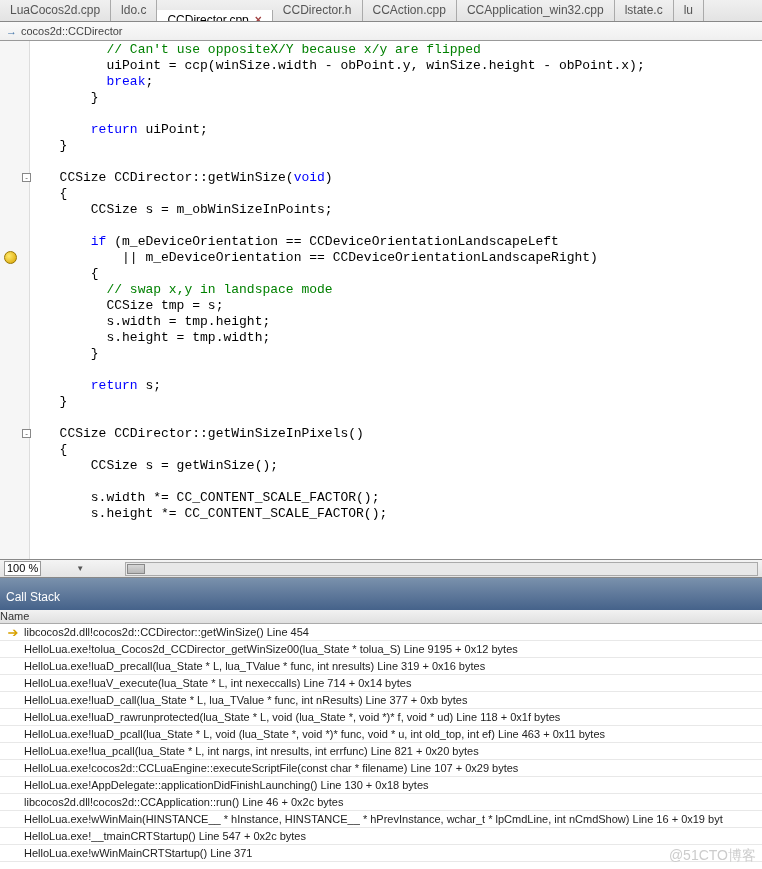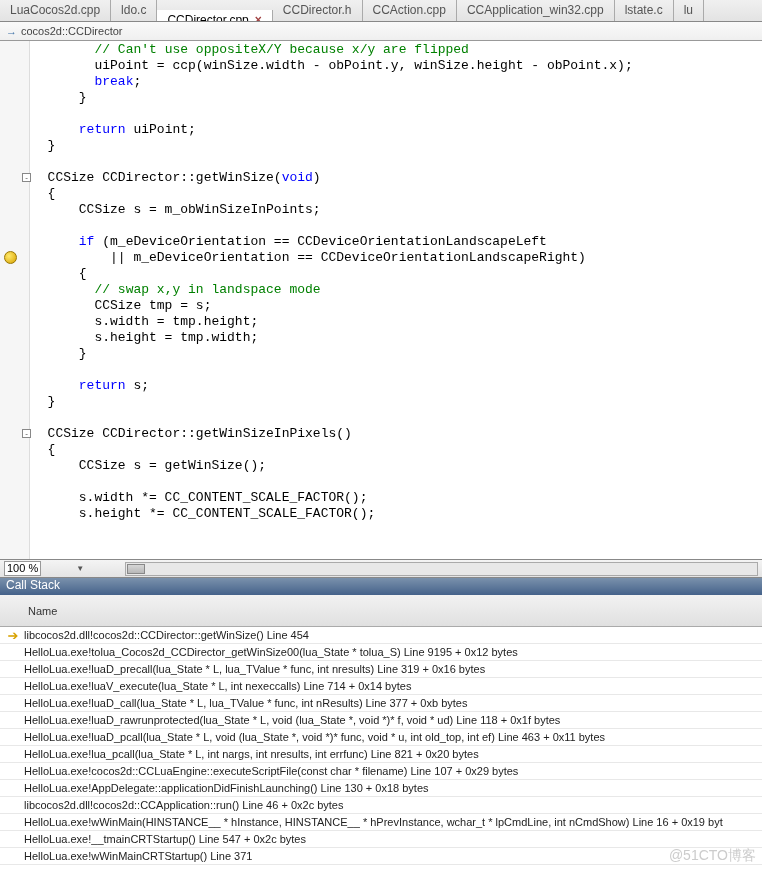--- a/index.html
+++ b/index.html
@@ -5,34 +5,34 @@
 * { margin:0; padding:0; box-sizing:border-box; }
 body { font-family:"Microsoft Sans Serif","Segoe UI",sans-serif; font-size:12px; background:#fff; overflow:hidden; width:762px; height:869px; position:relative; }
 .tabs { display:flex; background:linear-gradient(#f0f0f0,#e3e3e3); border-bottom:1px solid #888; height:22px; overflow:hidden; }
 .tab { padding:3px 10px 10px; border-right:1px solid #aaa; color:#555; cursor:pointer; white-space:nowrap; font-size:12px; }
 .tab.active { background:#fff; color:#000; border-bottom:1px solid #fff; position:relative; top:10px; }
 .tab-close { margin-left:6px; color:#a04040; font-weight:bold; }
 .breadcrumb { background:linear-gradient(#fafafa,#efefef); border-bottom:1px solid #999; padding:2px 6px; height:19px; display:flex; align-items:center; }
 .bc-arrow { color:#3a6ea5; margin-right:4px; font-size:11px; }
 .bc-text { color:#444; font-size:11px; }
 .editor-wrap { position:relative; height:519px; border-bottom:1px solid #888; }
-.editor { font-family:"Courier New",monospace; font-size:13px; line-height:16px; white-space:pre; padding-left:32px; padding-top:1px; overflow:hidden; height:100%; color:#000; }
+.editor { font-family:"Courier New",monospace; font-size:13px; line-height:16px; white-space:pre; padding-left:44px; padding-top:1px; overflow:hidden; height:100%; color:#000; }
 .gutter { position:absolute; left:0; top:0; width:30px; height:100%; background:#f6f6f6; border-right:1px solid #ddd; }
 .fold { position:absolute; left:22px; width:9px; height:9px; border:1px solid #888; font-size:8px; line-height:7px; text-align:center; background:#fff; color:#444; }
 .bp { position:absolute; left:4px; width:13px; height:13px; border-radius:50%; background:radial-gradient(circle at 4px 4px,#ffe96b,#d8a200); border:1px solid #9a7600; }
 .kw { color:#0000ff; }
 .ty { color:#0000ff; }
 .cm { color:#008000; }
 .zoom-bar { height:18px; background:linear-gradient(#f4f4f4,#e4e4e4); border-bottom:1px solid #888; display:flex; align-items:center; padding:0 4px;gap:33px; }
 .zoom-sel { font-size:11px; border:1px solid #999; background:#fff; padding:0 2px; height:15px; }
 .zoom-dd { margin-left:2px; color:#555; font-size:8px; }
 .hscroll { margin-left:8px; flex:1; height:14px; background:#e8e8e8; border:1px solid #aaa; position:relative; }
 .hthumb { position:absolute; left:1px; top:1px; width:18px; height:10px; background:linear-gradient(#d6d6d6,#b8b8b8); border:1px solid #888; }
-.panel-title { background:linear-gradient(#7a91ac,#45628a); color:#fff; padding:0 6px; font-size:12px; height:17px; }
-.cs-header { background:linear-gradient(#f2f2f2,#e0e0e0); border-bottom:1px solid #aaa; height:32px; display:flex; align-items:center; padding-left:28px; font-size:11px; color:#333; }
+.panel-title { background:linear-gradient(#7a91ac,#45628a); color:#fff; padding:12px 6px; font-size:12px; height:32px; }
+.cs-header { background:linear-gradient(#f2f2f2,#e0e0e0); border-bottom:1px solid #aaa; height:14px; display:flex; font-size:11px; color:#333; }
 .cs-list { overflow:hidden; }
 .cs-row { height:17px; display:flex; align-items:center; border-bottom:1px solid #e8e8e8; font-size:11px; color:#222; padding-left:4px; white-space:nowrap; }
 .cs-row.current { background:#fff; }
 .cs-icon { width:18px; display:inline-block; text-align:center; }
 .cs-arrow { color:#d8a200; font-size:13px; }
 .cs-text { padding-left:2px; }
 .watermark { position:absolute; right:6px; bottom:4px; color:#ccc; font-size:14px; font-family:"Microsoft YaHei",sans-serif; }
 </style>
 </head>
 <body>

